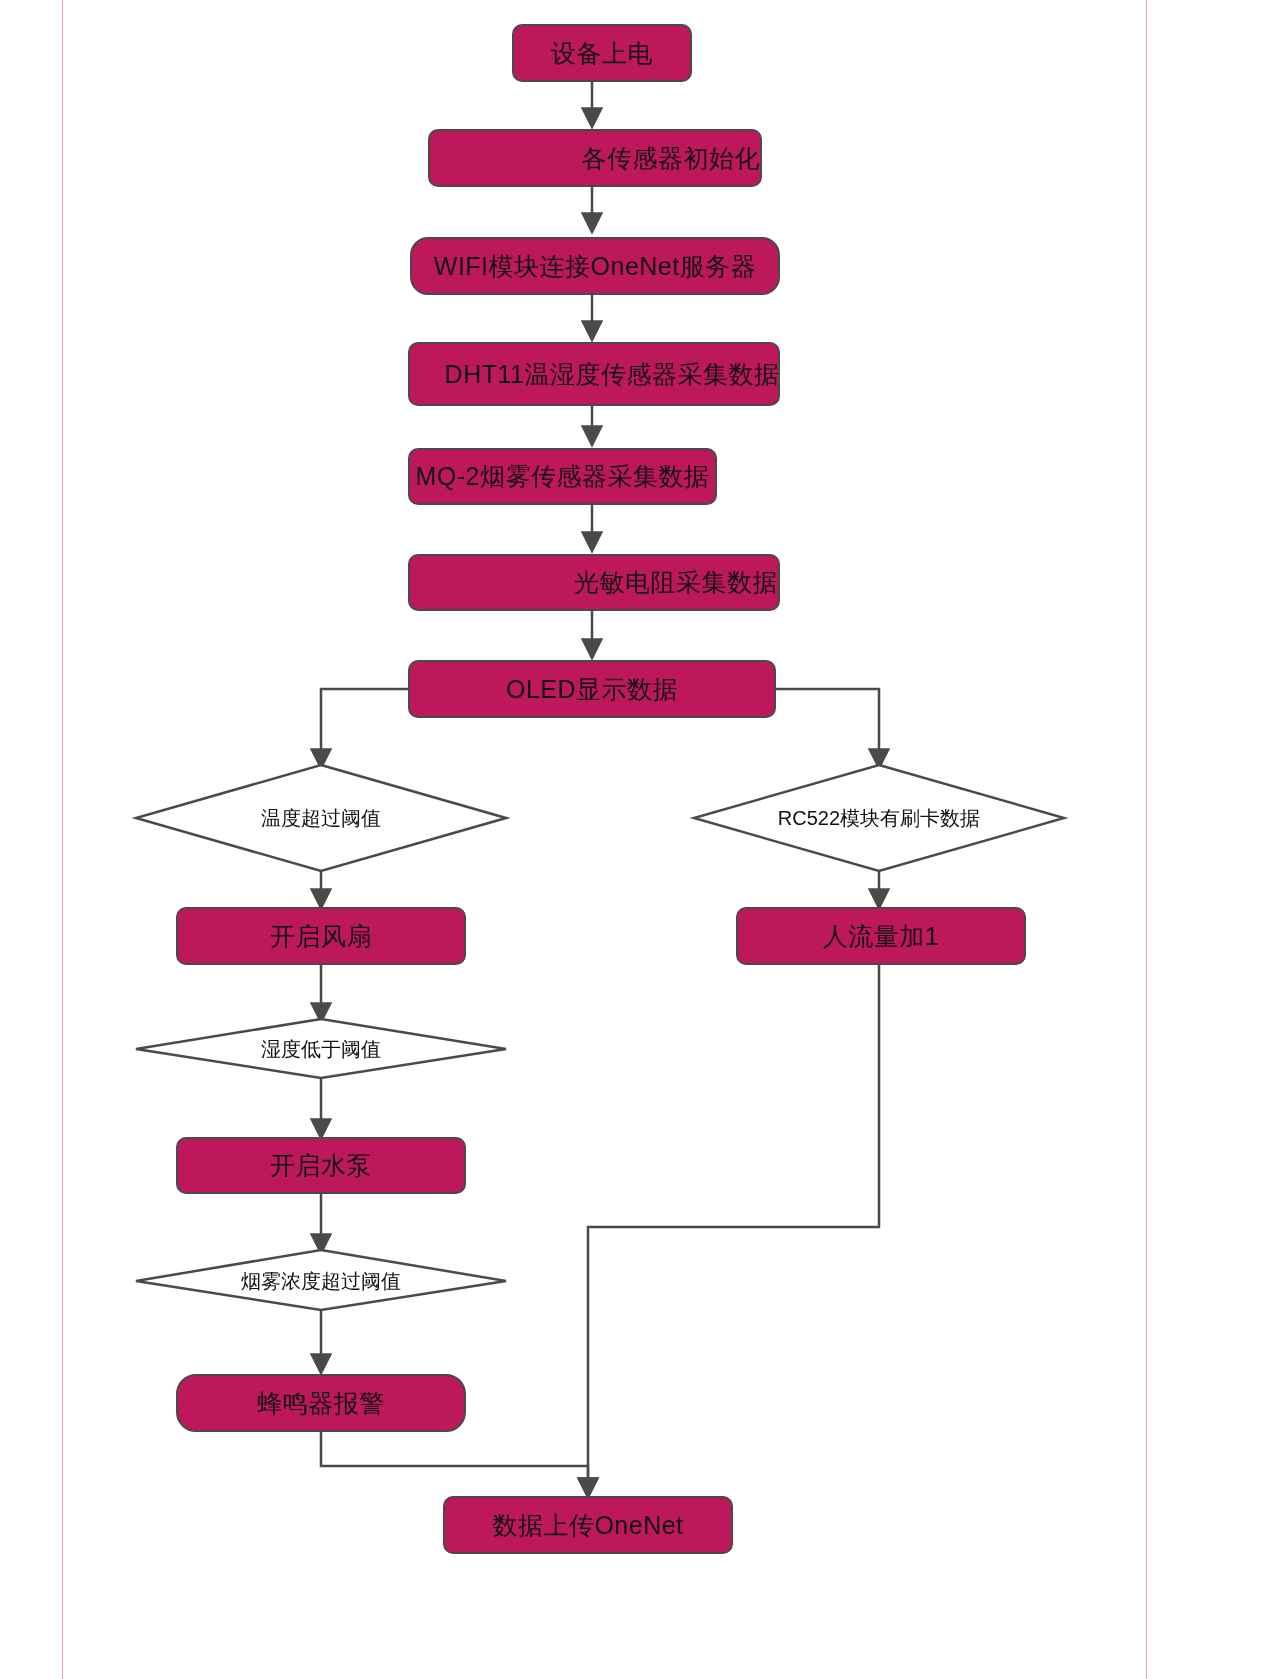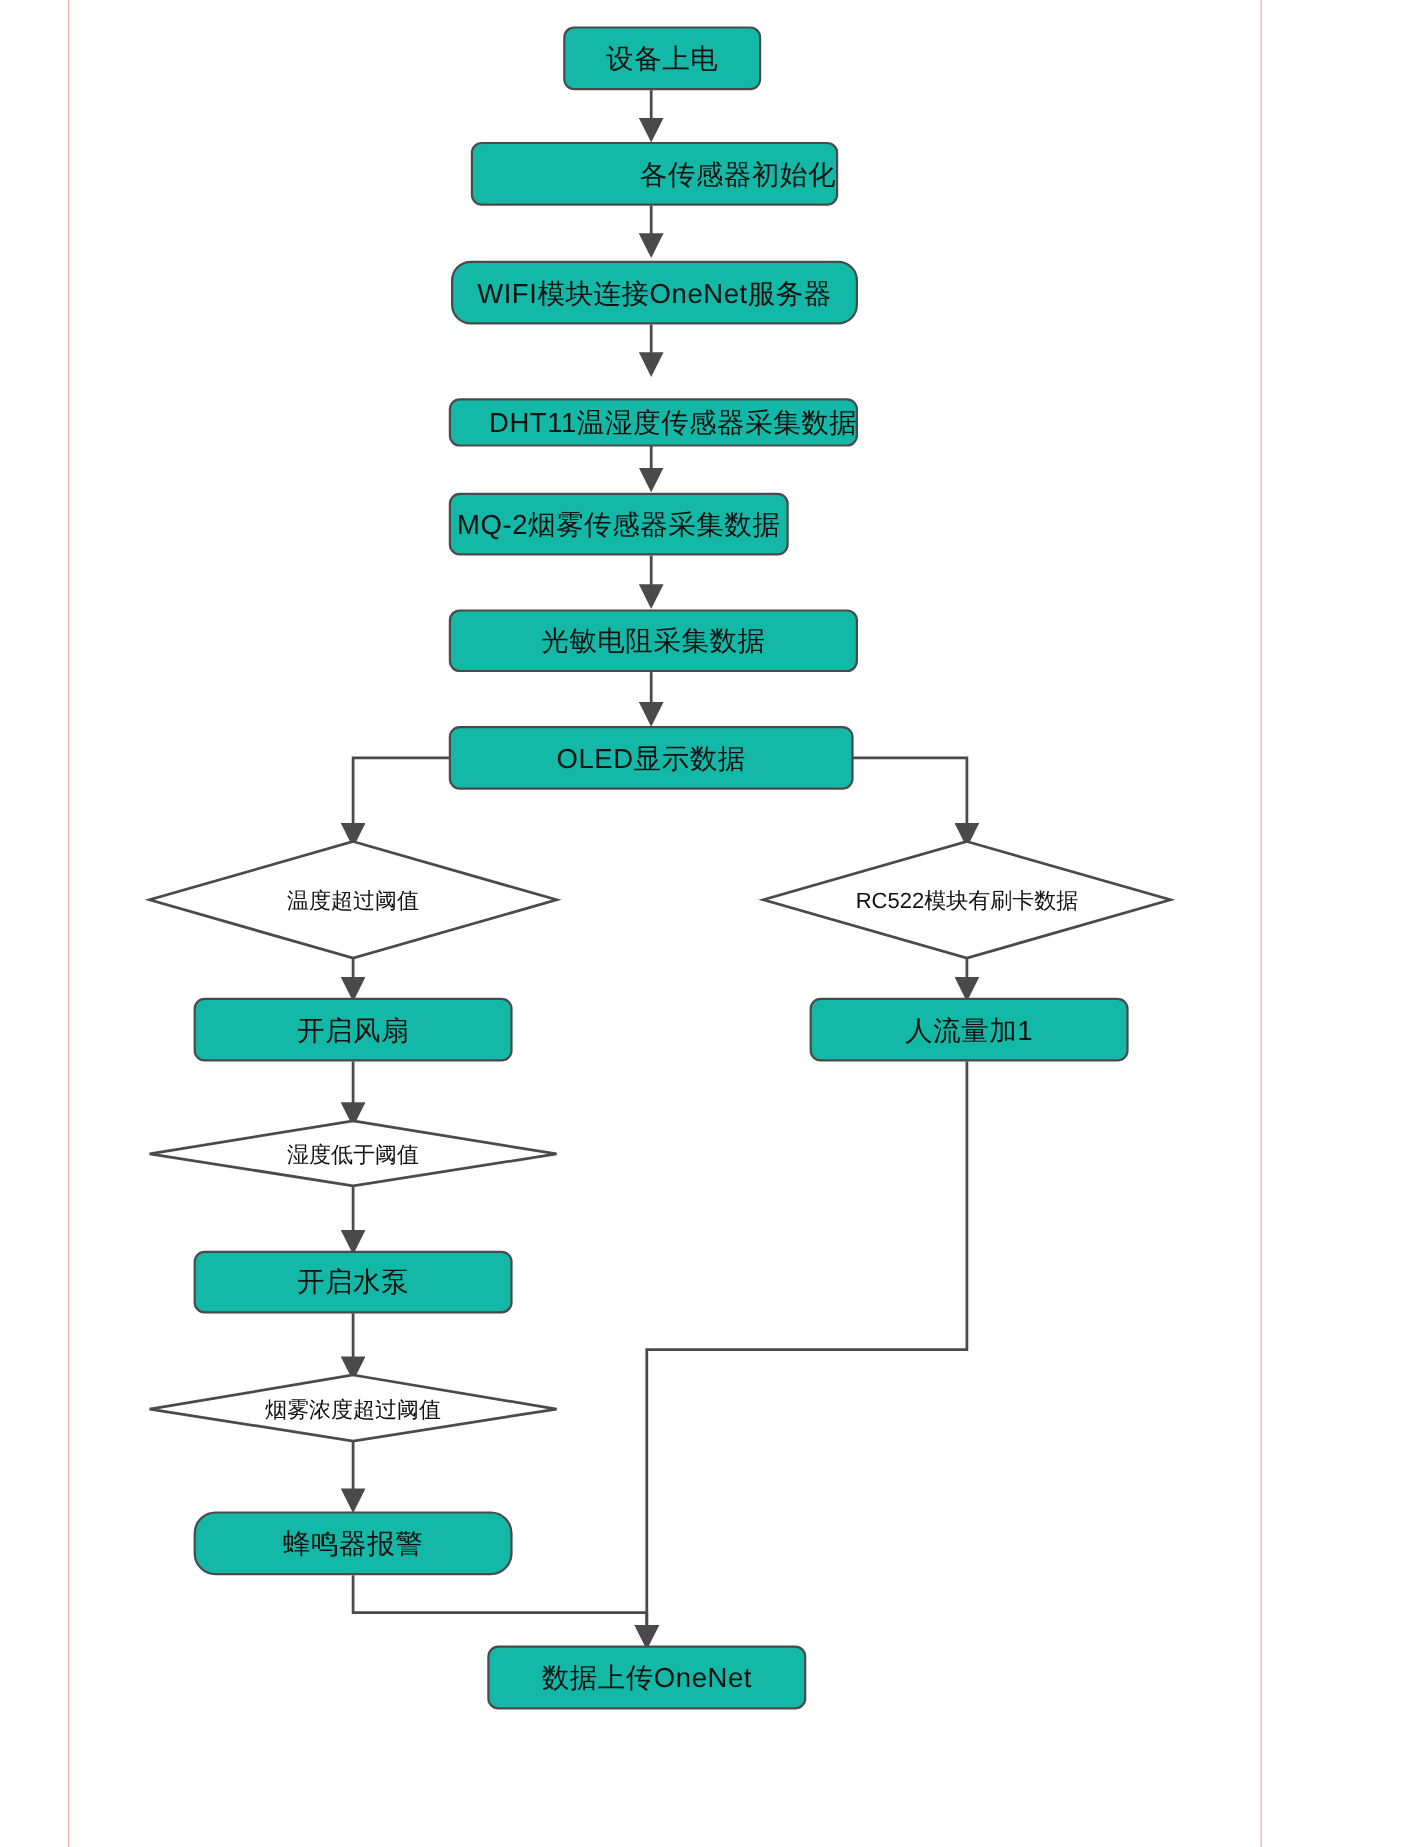--- a/index.html
+++ b/index.html
@@ -34,21 +34,21 @@
   }
 
   .node {
     position: absolute;
     box-sizing: border-box;
     display: flex;
     align-items: center;
     justify-content: center;
     text-align: center;
     color: #111111;
-    background: #14b8a6;
+    background: #be185d;
     white-space: nowrap;
   }
 
   .process {
     border: 2px solid #4a4a4a;
     border-radius: 10px;
     font-size: 25px;
     letter-spacing: 0.5px;
   }
 
@@ -134,29 +134,29 @@
   </div>
 
   <div class="node process" style="left:428px; top:129px; width:334px; height:58px;justify-content:flex-end;">
     <span>各传感器初始化</span>
   </div>
 
   <div class="node process" style="left:410px; top:237px; width:370px; height:58px;border-radius:18px;">
     <span>WIFI模块连接OneNet服务器</span>
   </div>
 
-  <div class="node process" style="left:408px; top:362px; width:372px; height:44px;padding-left:36px;">
+  <div class="node process" style="left:408px; top:342px; width:372px; height:64px;padding-left:36px;">
     <span>DHT11温湿度传感器采集数据</span>
   </div>
 
   <div class="node process" style="left:408px; top:448px; width:309px; height:57px;">
     <span>MQ-2烟雾传感器采集数据</span>
   </div>
 
-  <div class="node process" style="left:408px; top:554px; width:372px; height:57px;">
+  <div class="node process" style="left:408px; top:554px; width:372px; height:57px;justify-content:flex-end;">
     <span>光敏电阻采集数据</span>
   </div>
 
   <div class="node process" style="left:408px; top:660px; width:368px; height:58px;">
     <span>OLED显示数据</span>
   </div>
 
   <div class="decision-label" style="left:136px; top:795px; width:370px; height:46px;">
     <span>温度超过阈值</span>
   </div>

